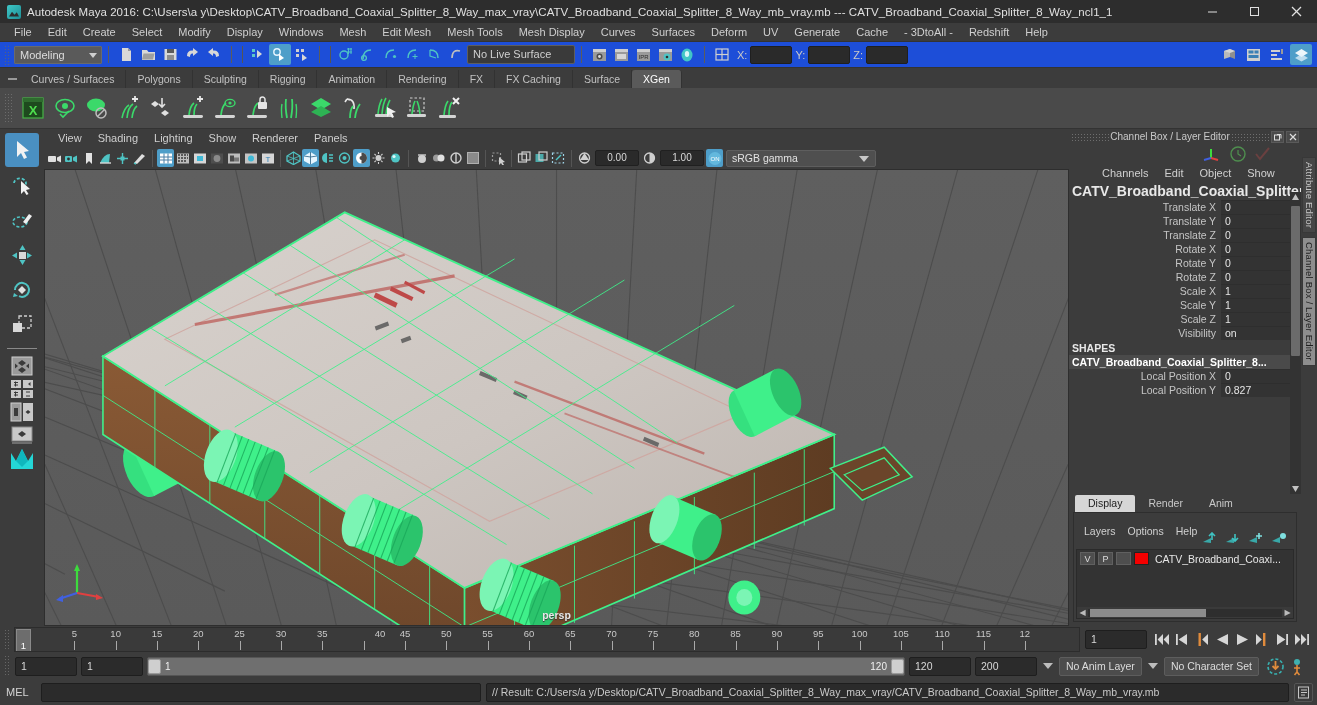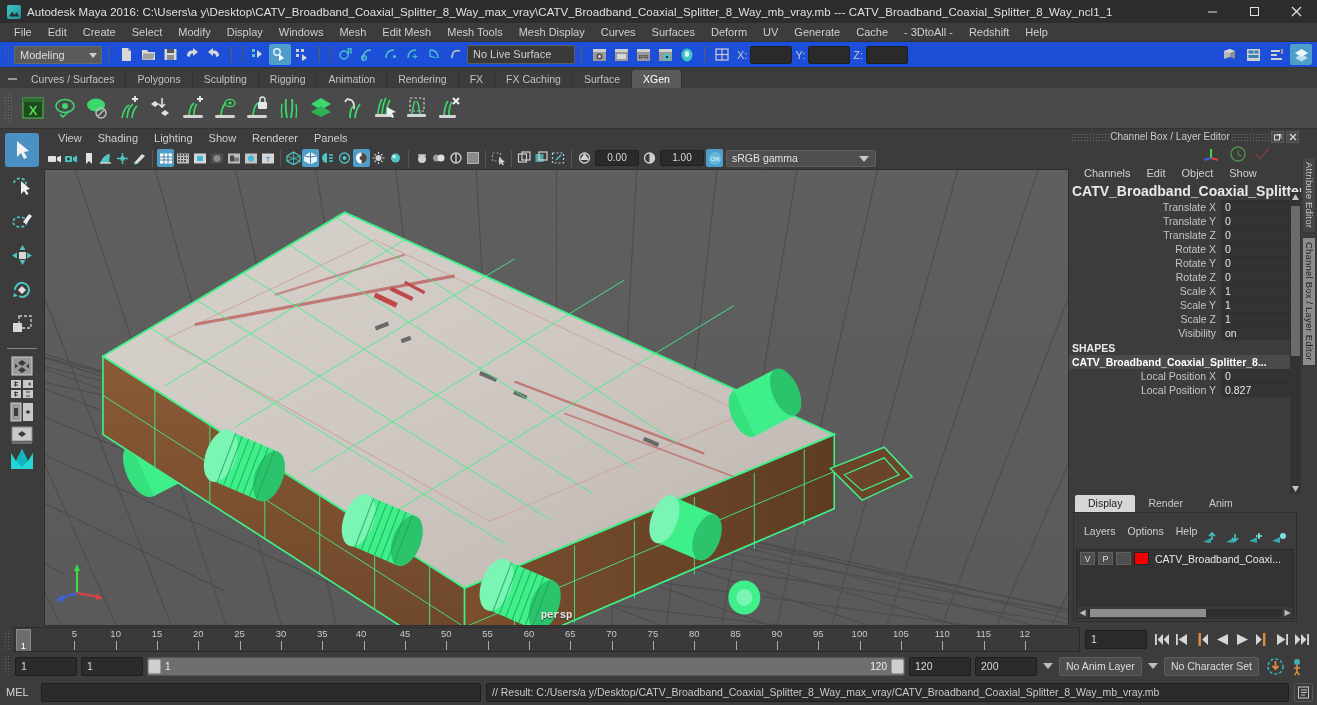--- a/index.html
+++ b/index.html
@@ -93,36 +93,36 @@
   .vb.on{ background:#4e9ec9; }
   .numfield{ width:44px;height:16px;background:#2a2a2a;border:1px solid #202020;border-radius:2px;
     color:#d8d8d8;font-size:10px;line-height:14px;text-align:center;margin:0 2px;}
   .gammabox{ width:150px;height:17px;background:#4f4f4f;border:1px solid #5e5e5e;border-radius:2px;
     color:#e2e2e2;font-size:10.5px;line-height:15px;padding-left:5px;position:relative;margin-left:3px;}
   .gammabox .arw{position:absolute;right:6px;top:5px;width:0;height:0;
     border-left:5px solid transparent;border-right:5px solid transparent;border-top:6px solid #c8c8c8;}
 
   
   .viewport{ flex:1 1 auto; position:relative; background:#5d5d5d; overflow:hidden; min-height:0;
-     border:1px solid #2e2e2e;font-family:Liberation Mono, monospace;}
+     border:1px solid #2e2e2e;}
   .vp-label{ position:absolute;left:0;right:0;bottom:4px;text-align:center;color:#e8e8e8;
      font-size:10.5px;font-weight:bold; text-shadow:0 1px 1px #333;}
   .axis-gizmo{ position:absolute; left:10px; bottom:16px; width:60px;height:50px;}
 
   
   .rightcol{ width:248px;flex:0 0 248px; background:#3c3c3c; display:flex; min-width:0;}
   .cbpanel{ flex:1 1 auto; display:flex;flex-direction:column; min-width:0;}
   .cbhead{ height:15px;background:#3c3c3c;display:flex;align-items:center;flex:0 0 15px;padding:0 2px;}
   .cbhead .hg{ flex:0 0 38px;height:8px;
      background-image:radial-gradient(#6e6e6e 0.7px,transparent 0.8px);background-size:3px 3px;}
   .cbhead .ht{ flex:1 1 auto;text-align:center;font-size:10px;color:#c9c9c9;white-space:nowrap;}
   .cbhead .hb{ width:13px;height:12px;display:flex;align-items:center;justify-content:center;
      color:#ddd;font-size:9px;background:#4a4a4a;border:1px solid #5a5a5a;margin-left:2px;}
   .cbgizmo{ height:20px;display:flex;align-items:center;justify-content:flex-end;padding-right:30px;gap:6px;flex:0 0 20px;}
-  .cbmenu{ height:18px;display:flex;align-items:center;padding-left:8px;flex:0 0 18px;gap:2px;}
+  .cbmenu{ height:18px;display:flex;align-items:center;padding-left:8px;flex:0 0 18px;gap:2px;margin-left:18px;}
   .cbmenu .mi{ padding:0 7px;font-size:11px;color:#d0d0d0;line-height:18px;}
   .cblist{ flex:1 1 auto; background:#3c3c3c; position:relative; overflow:hidden; min-height:0;}
   .objname{ font-size:14px;color:#e8e8e8;font-weight:bold;padding:1px 3px;white-space:nowrap;overflow:hidden;}
   .chrow{ display:flex;height:14px;align-items:center; }
   .chrow .lbl{ flex:1 1 auto;text-align:right;font-size:10.5px;color:#c5c5c5;padding-right:5px;white-space:nowrap;}
   .chrow .val{ width:80px;flex:0 0 80px;background:#333333;border-top:1px solid #2e2e2e;
      color:#e5e5e5;font-size:10.5px;padding-left:4px;height:14px;line-height:13px;}
   .shapeshdr{ font-size:10.5px;color:#e8e8e8;font-weight:bold;padding:2px 3px 1px 3px;}
   .shapename{ font-size:10.5px;color:#ffffff;font-weight:bold;padding:1px 3px;background:#4a4a4a;
      white-space:nowrap;overflow:hidden;}
@@ -1317,21 +1317,21 @@
         <div class="ticklbl" style="left: 141.983px;">15</div>
         <div class="tick" style="left: 183.311px;"></div>
         <div class="ticklbl" style="left: 183.311px;">20</div>
         <div class="tick" style="left: 224.639px;"></div>
         <div class="ticklbl" style="left: 224.639px;">25</div>
         <div class="tick" style="left: 265.967px;"></div>
         <div class="ticklbl" style="left: 265.967px;">30</div>
         <div class="tick" style="left: 307.295px;"></div>
         <div class="ticklbl" style="left: 307.295px;">35</div>
         <div class="tick" style="left: 348.622px;"></div>
-        <div class="ticklbl" style="left: 346px;">40</div>
+        <div class="ticklbl" style="left: 365px;">40</div>
         <div class="tick" style="left: 389.95px;"></div>
         <div class="ticklbl" style="left: 389.95px;">45</div>
         <div class="tick" style="left: 431.278px;"></div>
         <div class="ticklbl" style="left: 431.278px;">50</div>
         <div class="tick" style="left: 472.606px;"></div>
         <div class="ticklbl" style="left: 472.606px;">55</div>
         <div class="tick" style="left: 513.934px;"></div>
         <div class="ticklbl" style="left: 513.934px;">60</div>
         <div class="tick" style="left: 555.261px;"></div>
         <div class="ticklbl" style="left: 555.261px;">65</div>

